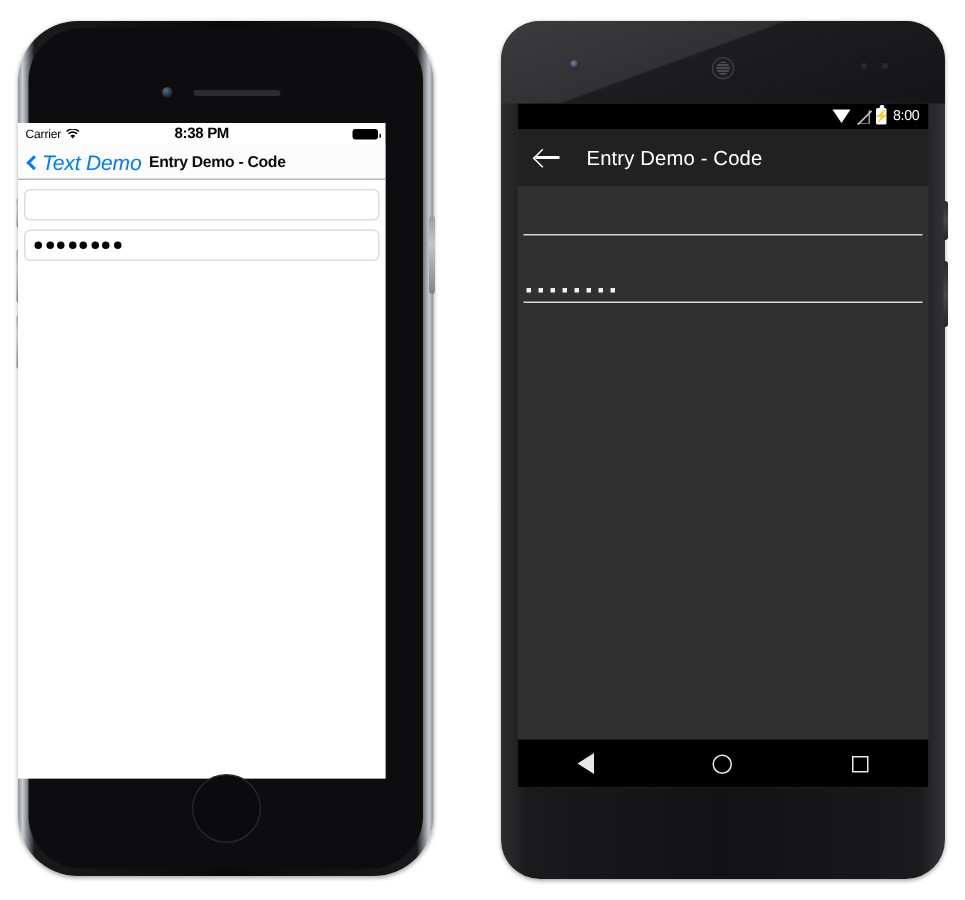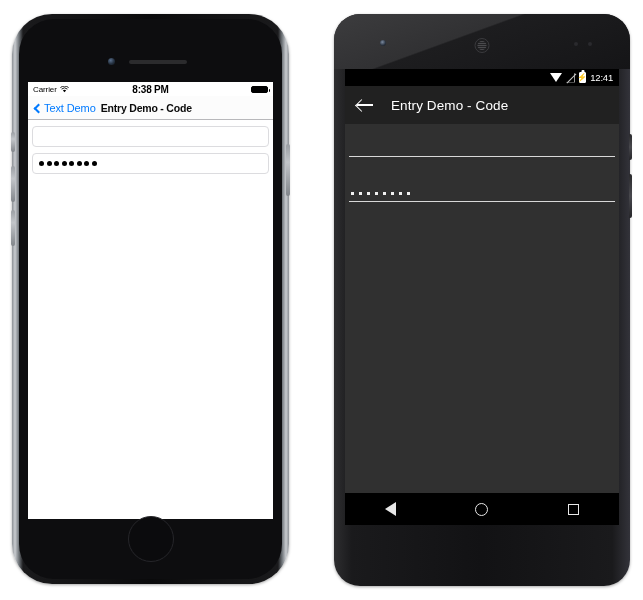--- a/index.html
+++ b/index.html
@@ -67,21 +67,21 @@
     transform: translateX(-50%);
     bottom: 22px;
     width: 46px; height: 46px;
     border-radius: 50%;
     border: 1px solid #26262a;
     background: #0b0b0d;
   }
 
   .ios-screen {
     position: absolute;
-    left: 16px; top: 68px;
+    left: 0; top: 68px;
     width: 245px; height: 437px;
     background: #ffffff;
     overflow: hidden;
   }
 
   
   .ios-statusbar {
     height: 14px;
     display: flex;
     align-items: center;
@@ -144,23 +144,24 @@
   .ios-chevron::before {
     content: "";
     position: absolute;
     left: 2px; top: 1px;
     width: 5px; height: 5px;
     border-left: 2px solid #007aff;
     border-bottom: 2px solid #007aff;
     transform: rotate(45deg);
   }
   .ios-back-label {
-    font-size: 11px;
+    font-size: 14px;
     color: #007aff;
     letter-spacing: -0.1px;
+    font-style: italic;
   }
   .ios-title {
     font-size: 10.5px;
     font-weight: bold;
     color: #0a0a0a;
     margin-left: 5px;
     letter-spacing: -0.2px;
   }
 
   .ios-content {
@@ -493,21 +494,21 @@
   <div class="and-btn and-btn-vol"></div>
 
   <div class="android-screen">
 
     <div class="and-statusbar">
       <div class="and-wifi"></div>
       <div class="and-signal"></div>
       <div class="and-battery">
         <span class="and-bolt">⚡</span>
       </div>
-      <span class="and-time">12:41</span>
+      <span class="and-time">8:00</span>
     </div>
 
     <div class="and-appbar">
       <span class="and-back-arrow"></span>
       <span class="and-title">Entry Demo - Code</span>
     </div>
 
     <div class="and-content">
       <div class="and-entry"></div>
       <div class="and-entry second">

